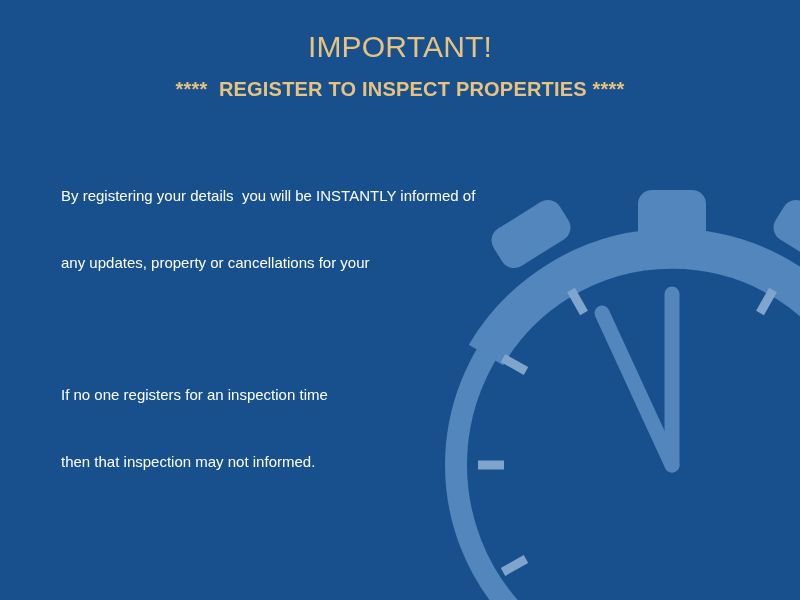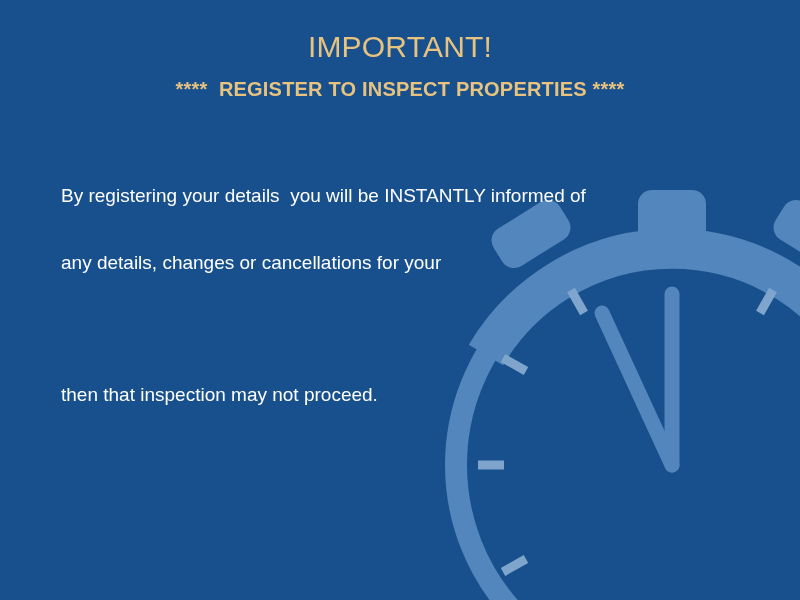--- a/index.html
+++ b/index.html
@@ -77,21 +77,21 @@
     width: 660px;
   }
 
   .para {
     margin: 0 0 0 0;
     white-space: pre;
   }
 
   .para-line {
     color: #ffffff;
-    font-size: 19px;
+    font-size: 15px;
     font-weight: 400;
     line-height: 31px;
     white-space: pre;
   }
 
   .para-gap {
     height: 29px;
   }
 
   .para-gap-sm {
@@ -158,26 +158,27 @@
 
     <div class="heading-block">
       <div class="heading-line1">IMPORTANT!</div>
       <div class="heading-line2">****  REGISTER TO INSPECT PROPERTIES ****</div>
     </div>
 
     <div class="body-block">
 
       <div class="para">
         <div class="para-line">By registering your details  you will be INSTANTLY informed of</div>
-        <div class="para-line">any details, changes or cancellations for your</div>
+        <div class="para-line">any updates, property or cancellations for your</div>
       </div>
 
       <div class="para-gap"></div>
 
       <div class="para">
-        <div class="para-line">then that inspection may not proceed.</div>
+        <div class="para-line">If no one registers for an inspection time</div>
+        <div class="para-line">then that inspection may not informed.</div>
       </div>
 
       <div class="para-gap-sm"></div>
 
     </div>
   </div>
 </div>
 
 </body></html>

